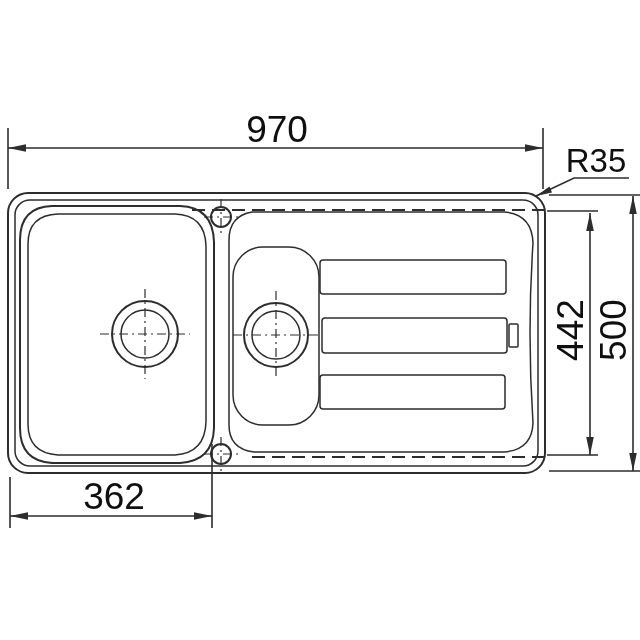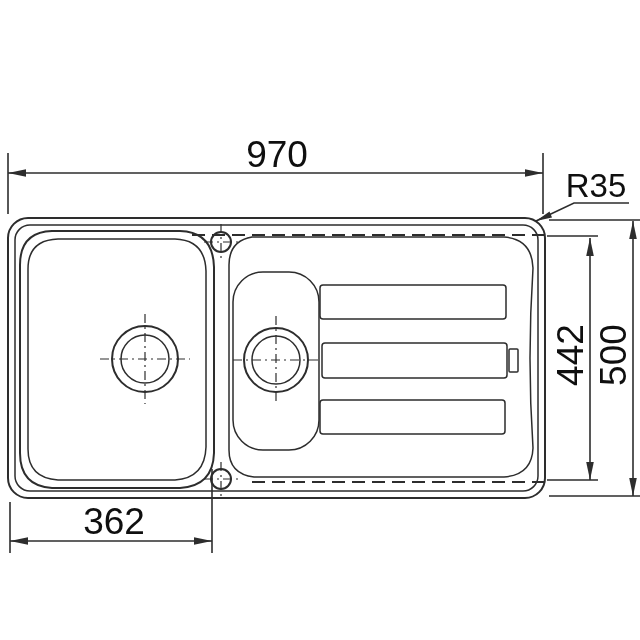--- a/index.html
+++ b/index.html
@@ -8,21 +8,20 @@
     background: #ffffff;
     width: 640px;
     height: 640px;
     overflow: hidden;
   }
   #stage {
     width: 640px;
     height: 504px;
     background: #ffffff;
     position: relative;
-    margin-top: 25px;
   }
   svg { display: block; }
   .ln   { stroke: #2d2d2d; fill: none; stroke-width: 2;   stroke-linecap: round; }
   .ln-t { stroke: #2d2d2d; fill: none; stroke-width: 1.5; stroke-linecap: round; }
   .dim  { stroke: #2d2d2d; fill: none; stroke-width: 1.6; stroke-linecap: butt; }
   .dash { stroke: #2d2d2d; fill: none; stroke-width: 2;   stroke-dasharray: 13 7; }
   .cross{ stroke: #2d2d2d; fill: none; stroke-width: 1.2; stroke-dasharray: 9 4 2 4; }
   .arrow{ fill: #2d2d2d; stroke: none; }
   text {
     font-family: "Liberation Sans", sans-serif;

